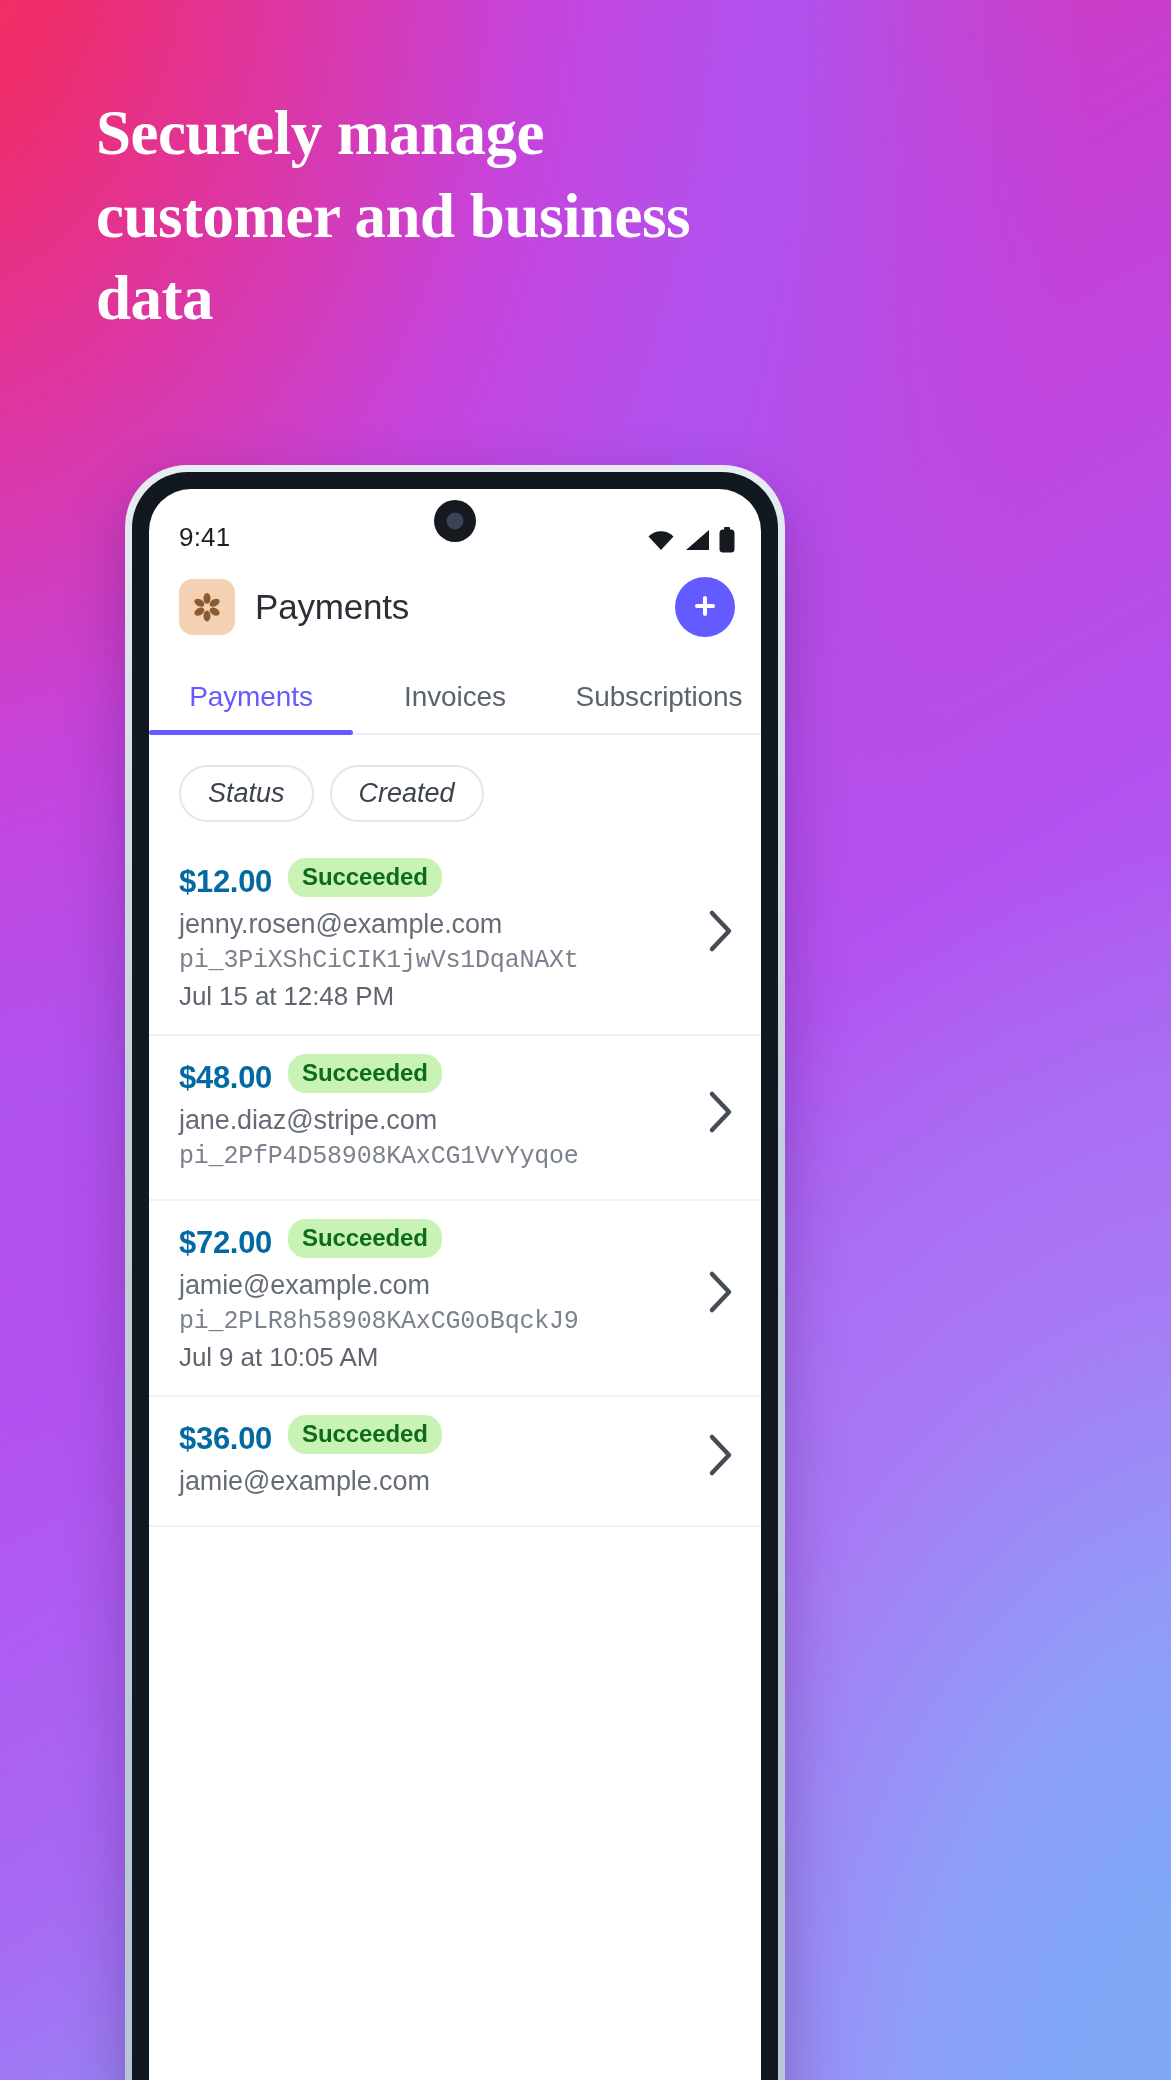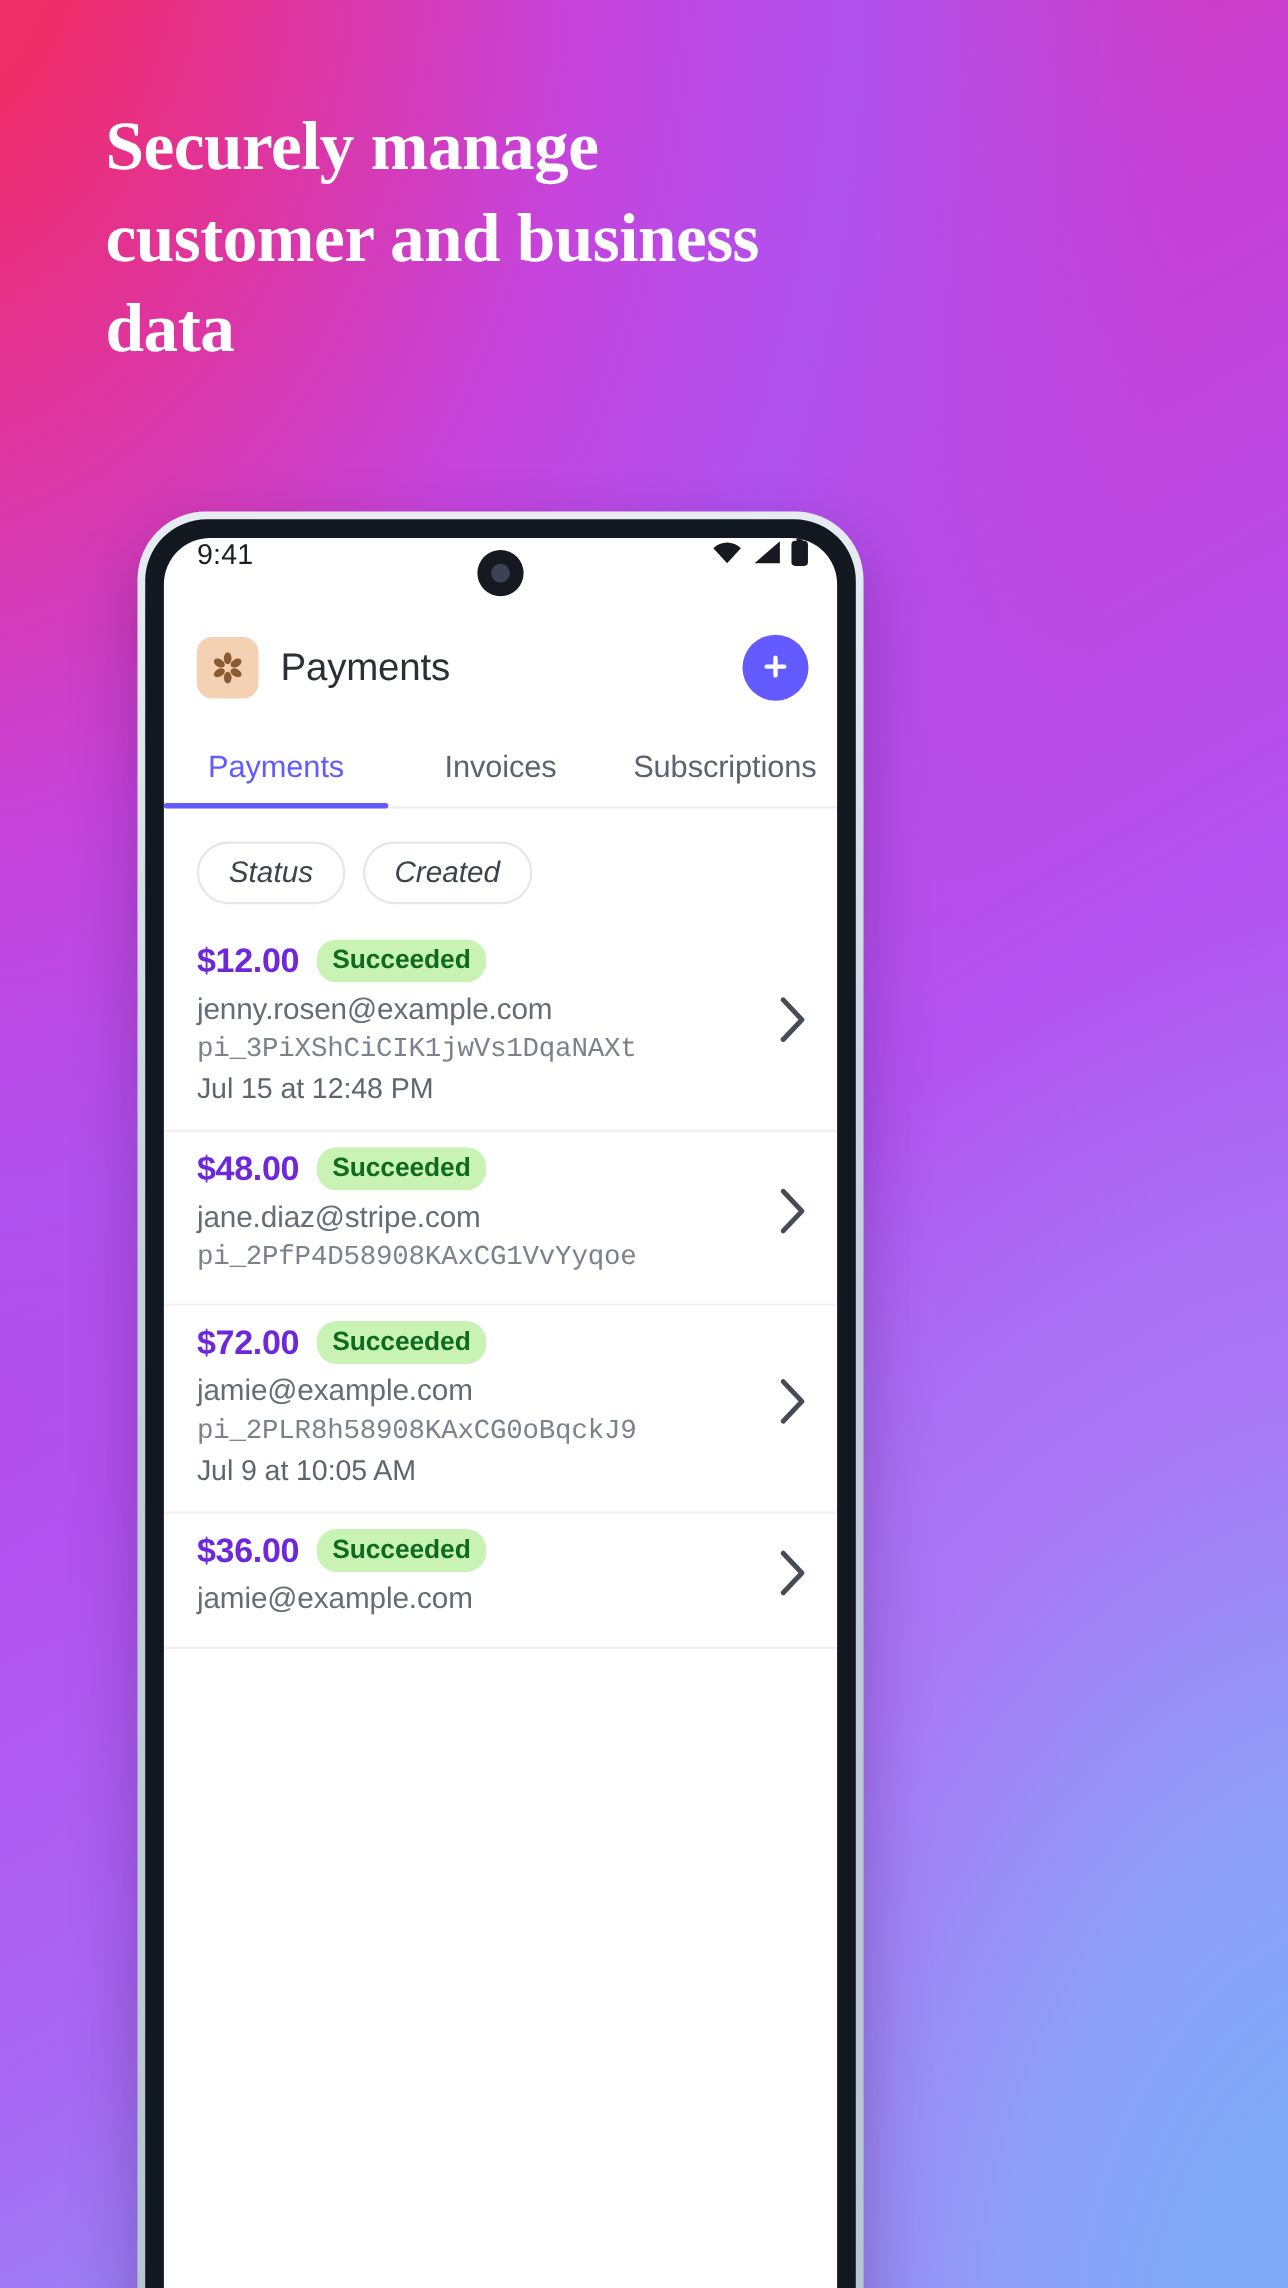--- a/index.html
+++ b/index.html
@@ -51,21 +51,21 @@
     width:100%; height:100%;
     border-radius:42px 42px 0 0;
     background:#ffffff;
     overflow:hidden;
     position:relative;
   }
 
   
   #status-bar {
     height:64px;
-    display:flex; align-items:flex-start; justify-content:space-between;
+    display:flex; align-items:flex-end; justify-content:space-between;
     padding:0 26px 0 30px;
     position:relative;
   }
   .status-time { font-size:26px; color:#1b1f24; letter-spacing:.2px; }
   #punch-hole {
     position:absolute; left:50%; top:50%;
     transform:translate(-50%,-50%);
     width:42px; height:42px; border-radius:50%;
     background:#16191f;
   }
@@ -143,22 +143,23 @@
     padding:14px 26px 22px 30px;
     border-bottom:2px solid #f0f1f3;
     cursor:pointer;
   }
   .payment-main { flex:1 1 auto; min-width:0; }
   .payment-top {
     display:flex; align-items:center; gap:16px;
     margin-bottom:9px;
   }
   .payment-amount {
-    font-size:31px; font-weight:bold; color:#6d28d9;
+    font-size:31px; font-weight:bold; color:#0369a1;
     letter-spacing:-0.3px;
+    margin-top:10px;
   }
   .payment-badge {
     background:#c9f3b4;
     color:#0c6b1f;
     font-size:24px; font-weight:bold;
     padding:5px 14px 6px 14px;
     border-radius:18px;
     letter-spacing:-0.1px;
   }
   .payment-email {

